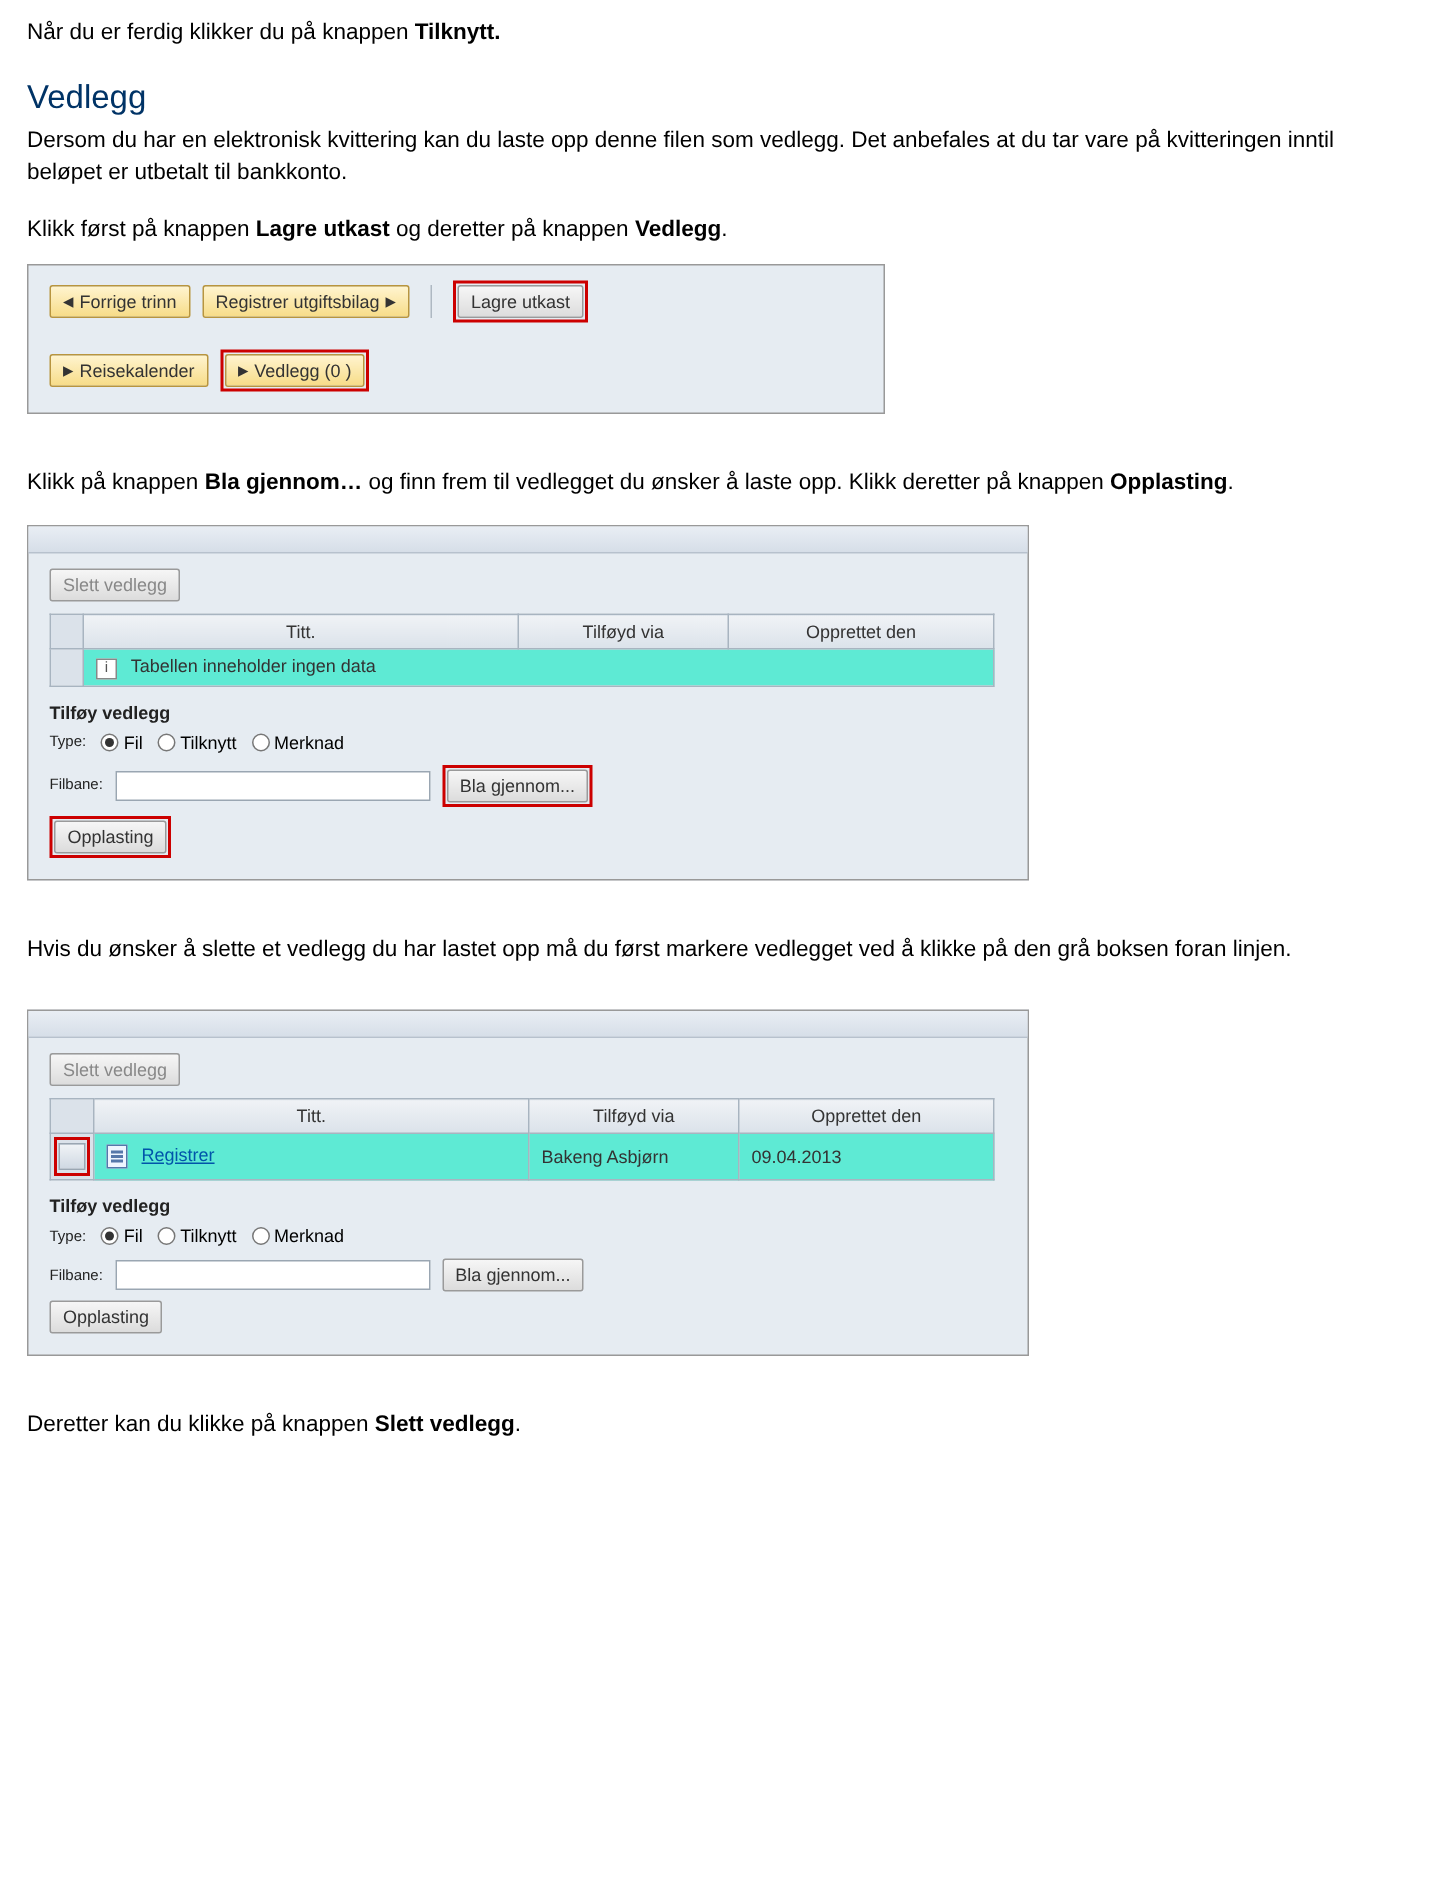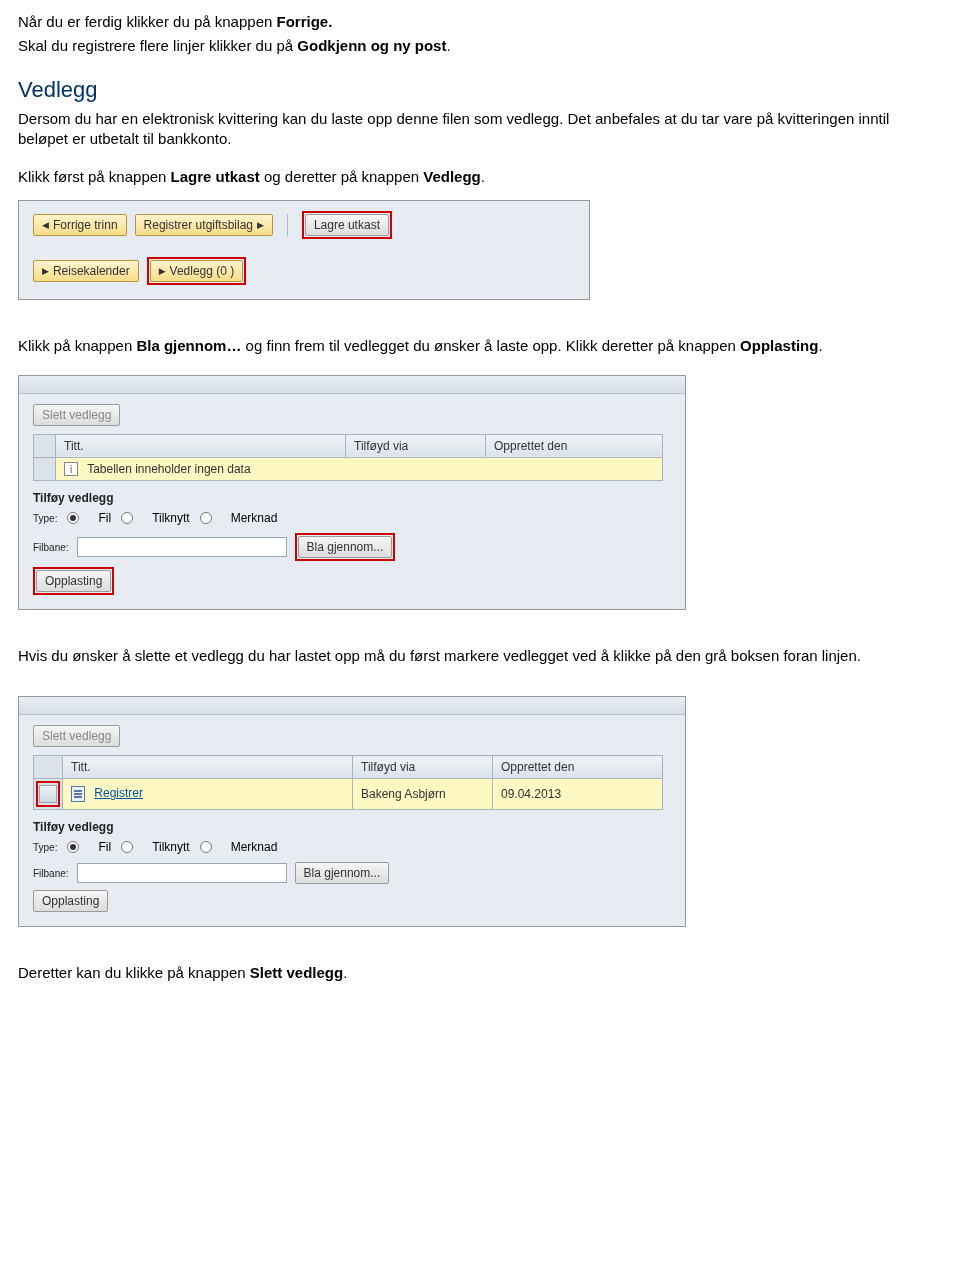--- a/index.html
+++ b/index.html
@@ -62,29 +62,29 @@
     width: 630px;
     border: 1px solid #a8b4c0;
     border-collapse: collapse;
     font-size: 12px;
     background: #fff;
   }
   .att-table th {
     background: linear-gradient(#f0f3f6,#dbe2ea);
     border: 1px solid #a8b4c0;
     padding: 4px 8px;
-    text-align: left;
+    text-align: center;
     font-weight: normal;
     color: #333;
   }
   .att-table td {
     border: 1px solid #a8b4c0;
     padding: 4px 8px;
     color: #333;
-    background: #fef9c3;
+    background: #5eead4;
   }
   .att-table .rowsel {
     width: 22px;
     background: #dbe2ea;
     padding:0;
   }
   .att-table .rowsel-box {
     width: 18px; height: 18px; background: linear-gradient(#f0f3f6,#cfd8e2); border:1px solid #9aa6b2; margin:1px auto;
   }
   .info-icon {
@@ -92,45 +92,41 @@
   }
   .file-icon {
     display:inline-block; width:14px; height:16px; border:1px solid #5577aa; background:#eef5ff; position:relative; margin-right:6px; vertical-align:middle;
   }
   .file-icon::after{ content:""; position:absolute; left:2px; right:2px; top:3px; height:2px; background:#5577aa; box-shadow:0 3px 0 #5577aa, 0 6px 0 #5577aa;}
   a.link { color:#0055aa; text-decoration:underline; cursor:pointer;}
 
   .form-lbl { font-size:10px; font-weight:bold; color:#222; }
   .form-section-title { font-size:12px; font-weight:bold; color:#222; margin: 10px 0 6px 0;}
   .radios { font-size:12px; display:flex; gap:10px; align-items:center; }
-  .radios label { display:flex; gap:19px; align-items:center; font-weight:normal;}
+  .radios label { display:flex; gap:3px; align-items:center; font-weight:normal;}
   .radio-dot {
     width:12px;height:12px;border:1px solid #777;border-radius:50%;display:inline-flex;align-items:center;justify-content:center;background:#fff;
   }
   .radio-dot.checked::after{content:"";width:6px;height:6px;background:#333;border-radius:50%;}
   .text-input {
     height:20px;border:1px solid #9aa6b2;background:#fff;font-size:12px;padding:0 4px;
   }
 
   .row-gap { height: 18px; }
 </style>
 </head>
 <body>
 
 
 
 
 <div class="para-block">
   <p>
     <span>Når du er ferdig klikker du på knappen </span>
-    <b>Forrige.</b>
-  </p>
-  <p>
-    <span>Skal du registrere flere linjer klikker du på </span>
-    <b>Godkjenn og ny post</b><span>.</span>
+    <b>Tilknytt.</b>
   </p>
 </div>
 
 
 <h2 class="section">Vedlegg</h2>
 <p style="margin-bottom:18px;">Dersom du har en elektronisk kvittering kan du laste opp denne filen som vedlegg. Det anbefales at du tar vare på kvitteringen inntil beløpet er utbetalt til bankkonto.</p>
 <p style="margin-bottom:3px;">
   <span>Klikk først på knappen </span>
   <b>Lagre utkast</b>
   <span> og deretter på knappen </span>

